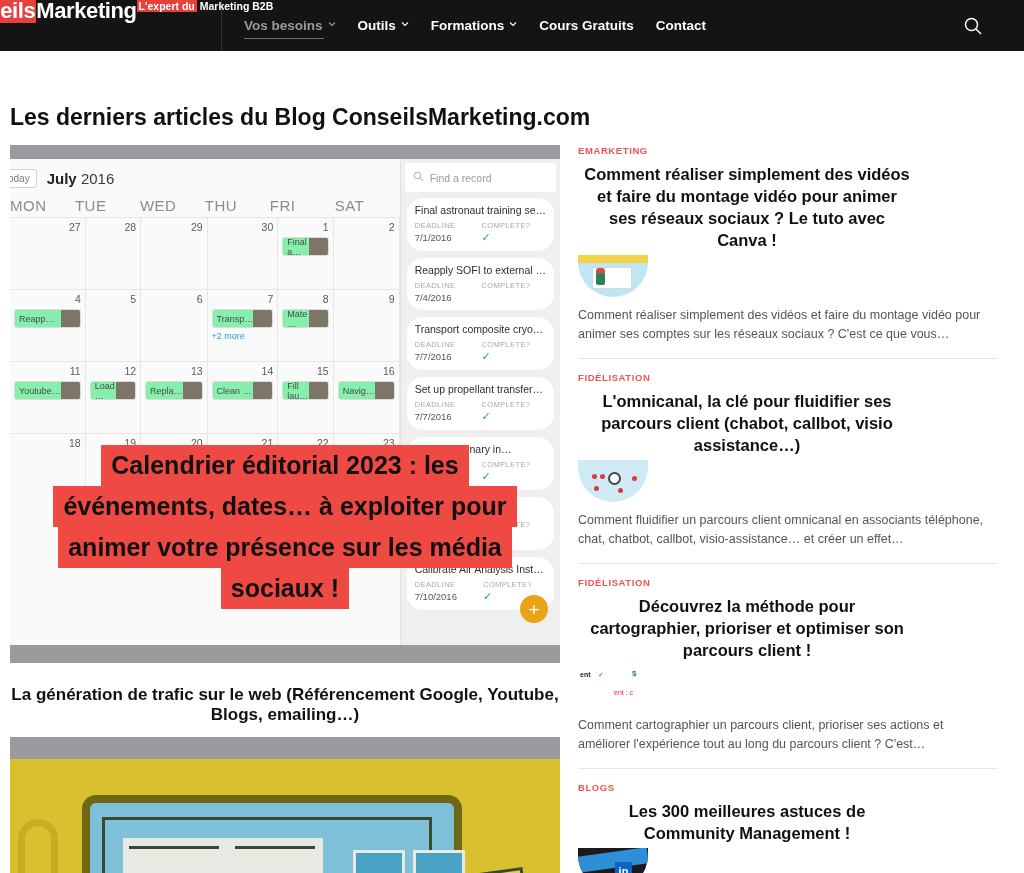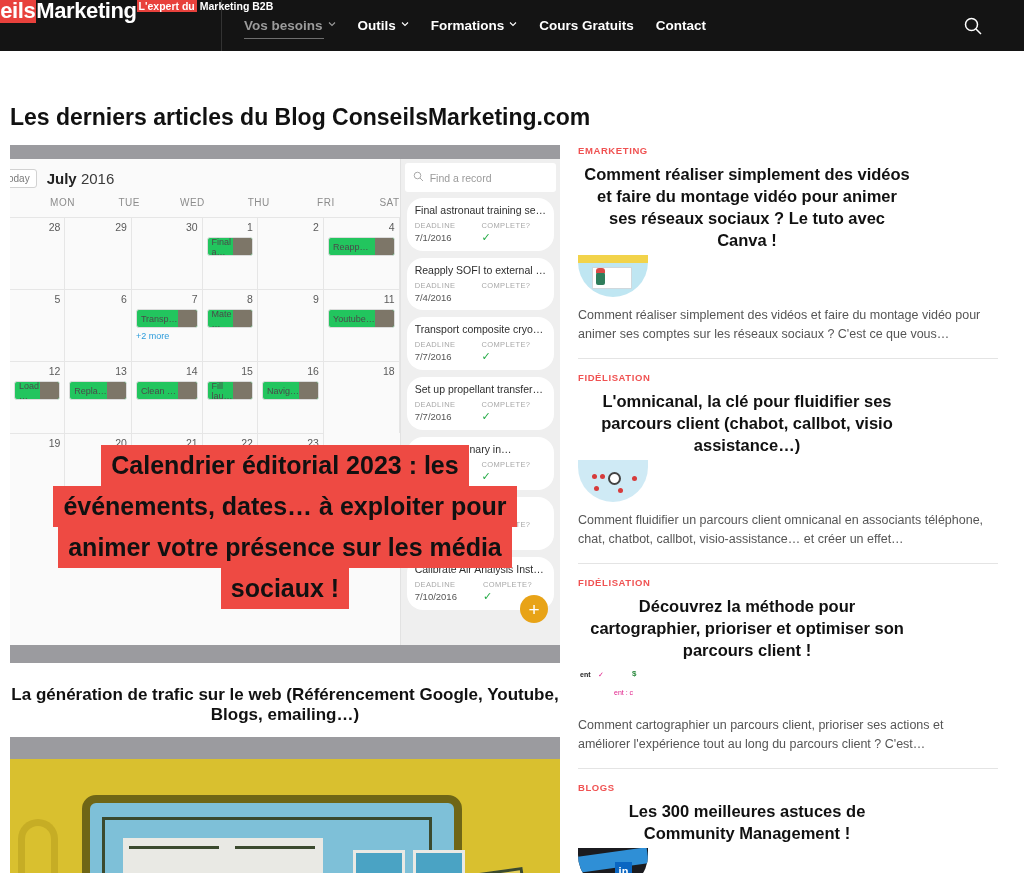--- a/index.html
+++ b/index.html
@@ -78,29 +78,29 @@
   .cal-app { position: absolute; top: 14px; left: 0; right: 0; bottom: 18px; background: #f0f0f0; display: flex; }
   .cal-main { width: 424px; background: #fafafa; border-right: 1px solid #e2e2e2; position: relative; }
   .cal-head { height: 38px; display: flex; align-items: center; padding-left: 2px; gap: 10px; }
   .cal-today {
     border: 1px solid #d2d2d2; background: #fff; border-radius: 3px;
     font-size: 10px; color: #7a7a7a; padding: 3px 6px; margin-left: -16px;
   }
   .cal-month { font-size: 15px; color: #3a3a3a; }
   .cal-month b { font-weight: bold; color: #222; }
   .cal-dows { display: grid; grid-template-columns: repeat(6, 1fr); height: 20px; }
-  .cal-dow { font-size: 10px; color: #8c8c8c; text-align: right; letter-spacing: .5px; }
+  .cal-dow { font-size: 15px; color: #8c8c8c; text-align: left; letter-spacing: .5px; }
   .cal-grid { display: grid; grid-template-columns: repeat(6, 1fr); }
   .cal-cell {
     height: 72px; border-top: 1px solid #e6e6e6; border-right: 1px solid #e6e6e6;
     padding: 3px 4px; position: relative;
   }
   .cal-num { font-size: 10.5px; color: #5a5a5a; text-align: right; display: block; }
   .cal-chip {
-    margin-top: 4px; height: 19px; border: 1px solid #dcdcdc; background: #22c55e;
+    margin-top: 4px; height: 19px; border: 1px solid #dcdcdc; background: #86efac;
     border-radius: 3px; display: flex; align-items: center; justify-content: space-between;
     font-size: 9px; color: #4a4a4a; padding-left: 4px; overflow: hidden;
   }
   .cal-chip .thumb { width: 19px; height: 17px; flex: none; background: #7d7668; }
   .cal-more { font-size: 9px; color: #2d9cdb; margin-top: 3px; }
 
   .cal-side { flex: 1; background: #efefef; position: relative; }
   .cal-search {
     height: 29px; background: #fff; margin: 4px 4px 6px 4px; border-radius: 3px;
     display: flex; align-items: center; gap: 6px; padding-left: 8px;
@@ -284,20 +284,23 @@
             <div class="cal-dows">
               <div class="cal-dow">MON</div>
               <div class="cal-dow">TUE</div>
               <div class="cal-dow">WED</div>
               <div class="cal-dow">THU</div>
               <div class="cal-dow">FRI</div>
               <div class="cal-dow">SAT</div>
             </div>
             <div class="cal-grid" id="cal-grid">
                 <div class="cal-cell">
+                  <span class="cal-num">27</span>
+                </div>
+                <div class="cal-cell">
                   <span class="cal-num">28</span>
                 </div>
                 <div class="cal-cell">
                   <span class="cal-num">29</span>
                 </div>
                 <div class="cal-cell">
                   <span class="cal-num">30</span>
                 </div>
                 <div class="cal-cell">
                   <span class="cal-num">1</span>

